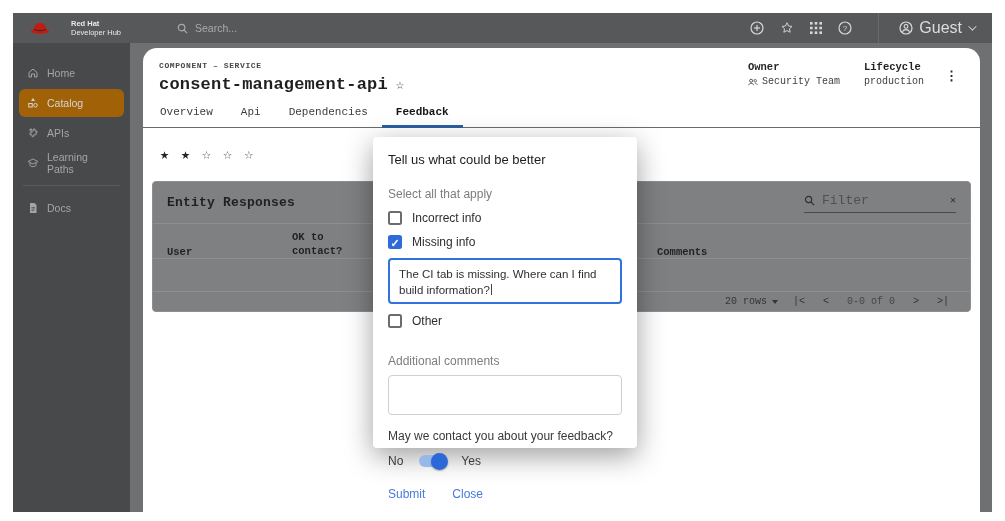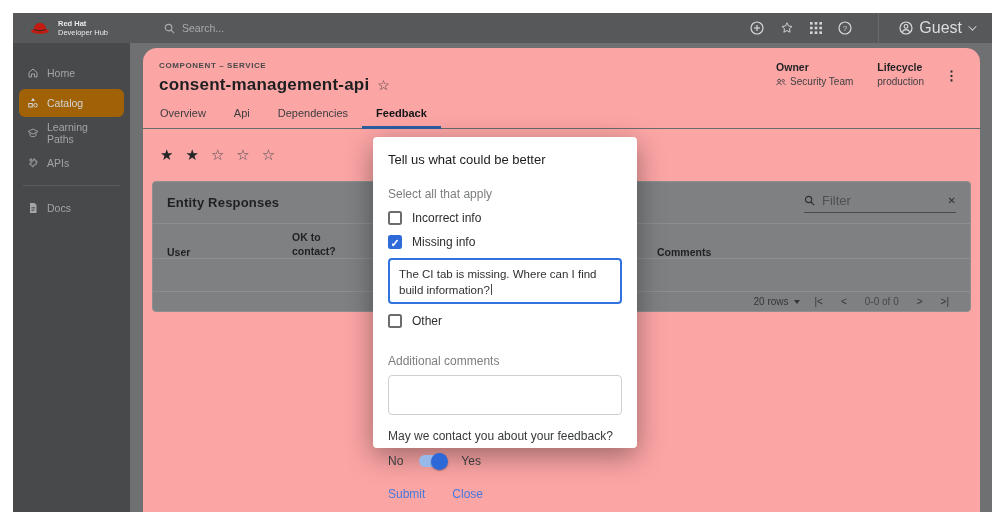--- a/index.html
+++ b/index.html
@@ -2,40 +2,40 @@
 <html><head>
 <meta charset="utf-8">
 <style>
   * { margin:0; padding:0; box-sizing:border-box; }
   html,body { width:1005px; height:521px; background:#ffffff; font-family:"Liberation Sans", sans-serif; overflow:hidden; }
 
   .app { position:absolute; left:13px; top:13px; width:979px; height:499px; display:flex; flex-direction:column; }
 
   
   .topbar { height:30px; background:#57585a; display:flex; align-items:center; flex:0 0 30px; }
-  .brand { display:flex; align-items:center; gap:8px; padding:0 16px 0 17px; }
+  .brand { display:flex; align-items:center; gap:21px; padding:0 16px 0 17px; }
   .brand-text { color:#e9eaeb; font-size:7.5px; line-height:1.25; }
   .brand-text .b1 { font-weight:bold; }
   .searchbox { display:flex; align-items:center; gap:7px; margin-left:40px; color:#a9abad; font-size:10.5px; }
   .top-icons { margin-left:auto; display:flex; align-items:center; gap:16px; color:#d6d7d9; }
   .top-icons svg { display:block; }
   .top-divider { width:1px; height:30px; background:#686a6c; margin:0 4px 0 10px; }
   .guest { display:flex; align-items:center; gap:6px; padding-right:18px; color:#dcdddf; font-size:16px; }
   .chev { width:6px; height:6px; border-right:1.5px solid #cfd0d2; border-bottom:1.5px solid #cfd0d2; transform:rotate(45deg) translateY(-2px); }
 
   
   .frame { flex:1; display:flex; min-height:0; }
   .sidebar { width:117px; background:#48494b; padding-top:14px; flex:0 0 117px; }
   .side-item { display:flex; align-items:center; gap:8px; height:28px; margin:2px 6px; padding:0 8px; color:#a3a5a7; font-size:10.5px; border-radius:6px; }
   .side-item.active { background:#a16207; color:#d3d4d6; }
   .side-item svg { flex:0 0 auto; }
   .side-divider { height:1px; background:#5a5c5e; margin:8px 10px; }
 
   .main { flex:1; background:#6f7072; min-width:0; }
-  .panel { margin:5px 12px 12px 13px; height:calc(100% - 5px); background:#fca5a5; border-radius:14px 14px 0 0; position:relative; }
+  .panel { margin:5px 12px 12px 13px; height:calc(100% - 5px); background:#ffffff; border-radius:14px 14px 0 0; position:relative;font-family:Liberation Mono, monospace; }
 
   
   .entity-head { padding:13px 16px 0; position:relative; }
   .breadcrumb { font-size:8px; letter-spacing:0.6px; color:#46484a; font-weight:bold; }
   .title-row { display:flex; align-items:center; gap:8px; margin-top:5px; }
   .entity-title { font-size:17px; font-weight:600; color:#1d1f21; letter-spacing:0.2px; }
   .title-star { font-size:14px; color:#35373a; }
   .meta { position:absolute; top:13px; right:56px; display:flex; gap:24px; }
   .meta .block .lbl { font-size:10.5px; font-weight:bold; color:#1f2123; }
   .meta .block .val { font-size:10px; color:#3e4042; margin-top:3px; display:flex; align-items:center; gap:4px; }
@@ -160,30 +160,30 @@
       <div class="side-item active">
         <svg width="12" height="12" viewBox="0 0 24 24">
             <path d="M12 2l4 6H8z" fill="currentColor"></path>
             <rect x="3.5" y="13" width="7" height="7" fill="none" stroke="currentColor" stroke-width="2"></rect>
             <circle cx="17" cy="16.5" r="3.6" fill="none" stroke="currentColor" stroke-width="2"></circle>
           </svg>
         <span>Catalog</span>
       </div>
       <div class="side-item">
         <svg width="12" height="12" viewBox="0 0 24 24">
+            <path d="M20 11V8h-4V4h-3v2.5a1.8 1.8 0 0 1-3.6 0V4H6v4H8.5a1.8 1.8 0 0 1 0 3.6H6v4h4v2.5a1.8 1.8 0 0 0 3.6 0V15.6H17a1.8 1.8 0 0 0 0-3.6z" fill="none" stroke="currentColor" stroke-width="1.8"></path>
+          </svg>
+        <span>APIs</span>
+      </div>
+      <div class="side-item">
+        <svg width="12" height="12" viewBox="0 0 24 24">
             <path d="M12 4L2 9l10 5 10-5z" fill="none" stroke="currentColor" stroke-width="1.8"></path>
             <path d="M6 11.5v5c0 1.4 2.7 2.8 6 2.8s6-1.4 6-2.8v-5" fill="none" stroke="currentColor" stroke-width="1.8"></path>
           </svg>
         <span>Learning Paths</span>
-      </div>
-      <div class="side-item">
-        <svg width="12" height="12" viewBox="0 0 24 24">
-            <path d="M20 11V8h-4V4h-3v2.5a1.8 1.8 0 0 1-3.6 0V4H6v4H8.5a1.8 1.8 0 0 1 0 3.6H6v4h4v2.5a1.8 1.8 0 0 0 3.6 0V15.6H17a1.8 1.8 0 0 0 0-3.6z" fill="none" stroke="currentColor" stroke-width="1.8"></path>
-          </svg>
-        <span>APIs</span>
       </div>
       <div class="side-divider"></div>
       <div class="side-item">
         <svg width="12" height="12" viewBox="0 0 24 24">
             <path d="M6 2h9l4 4v16H6z" fill="currentColor"></path>
             <path d="M9 11h7M9 14h7M9 17h5" stroke="#48494b" stroke-width="1.4"></path>
           </svg>
         <span>Docs</span>
       </div>
     </div>

